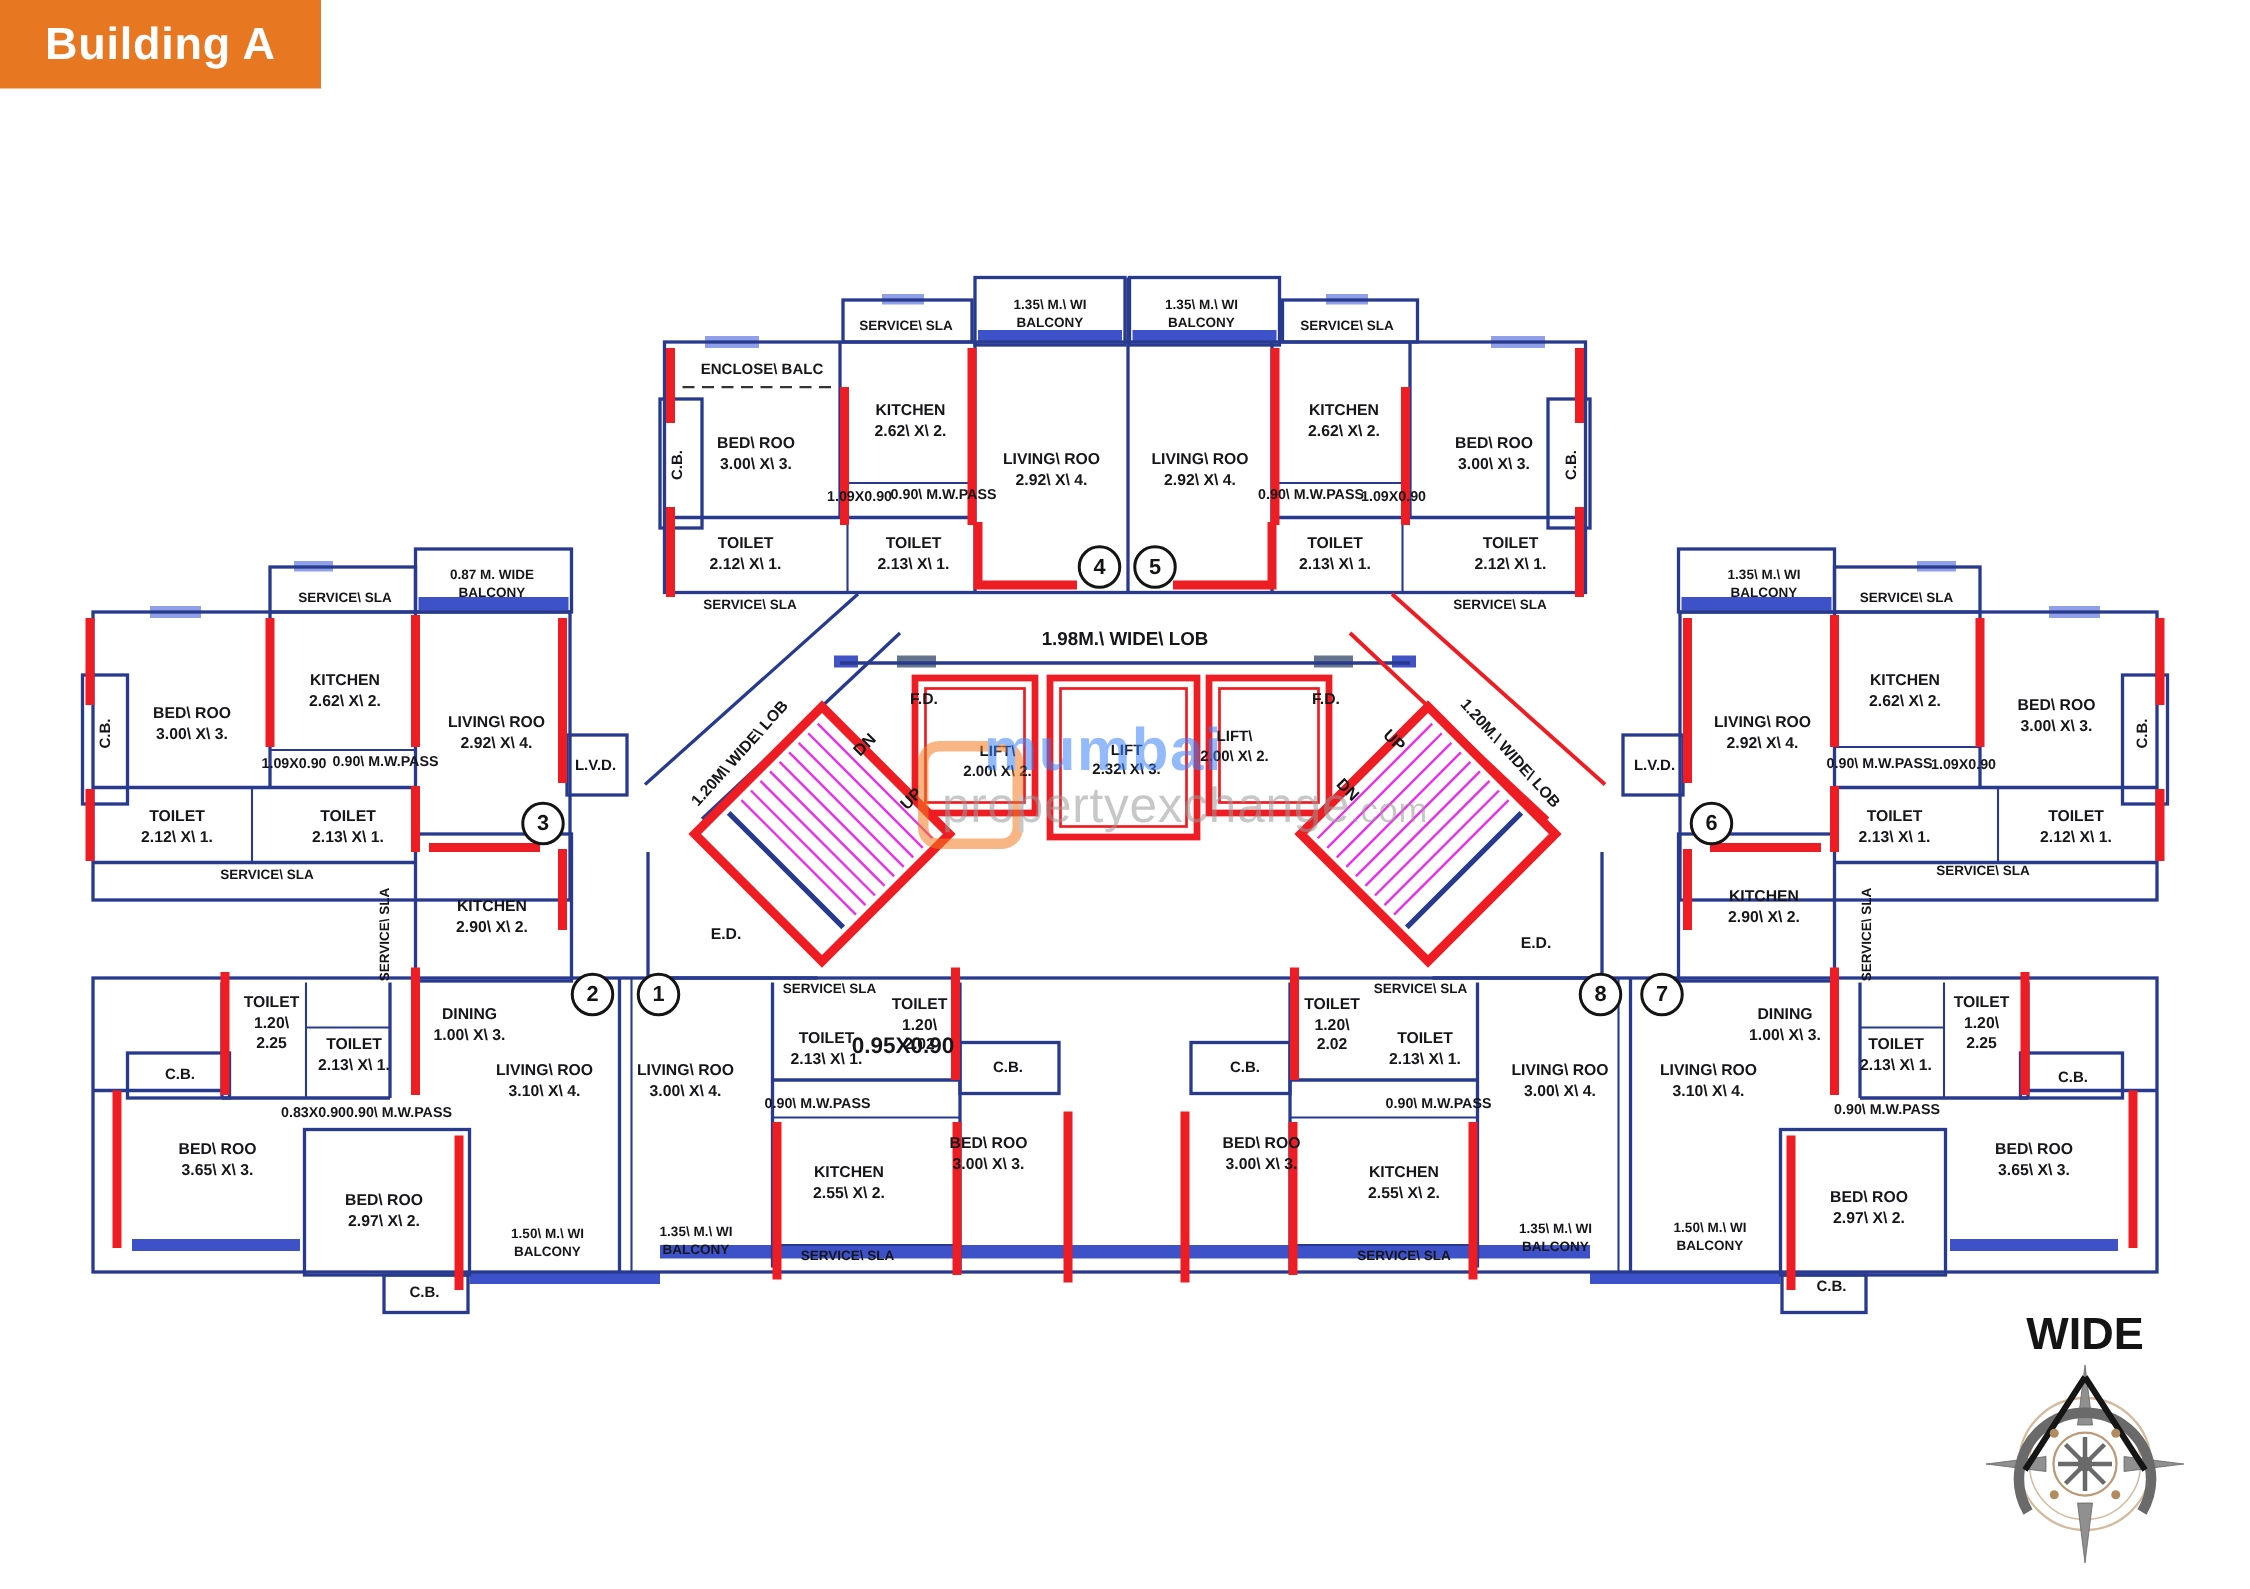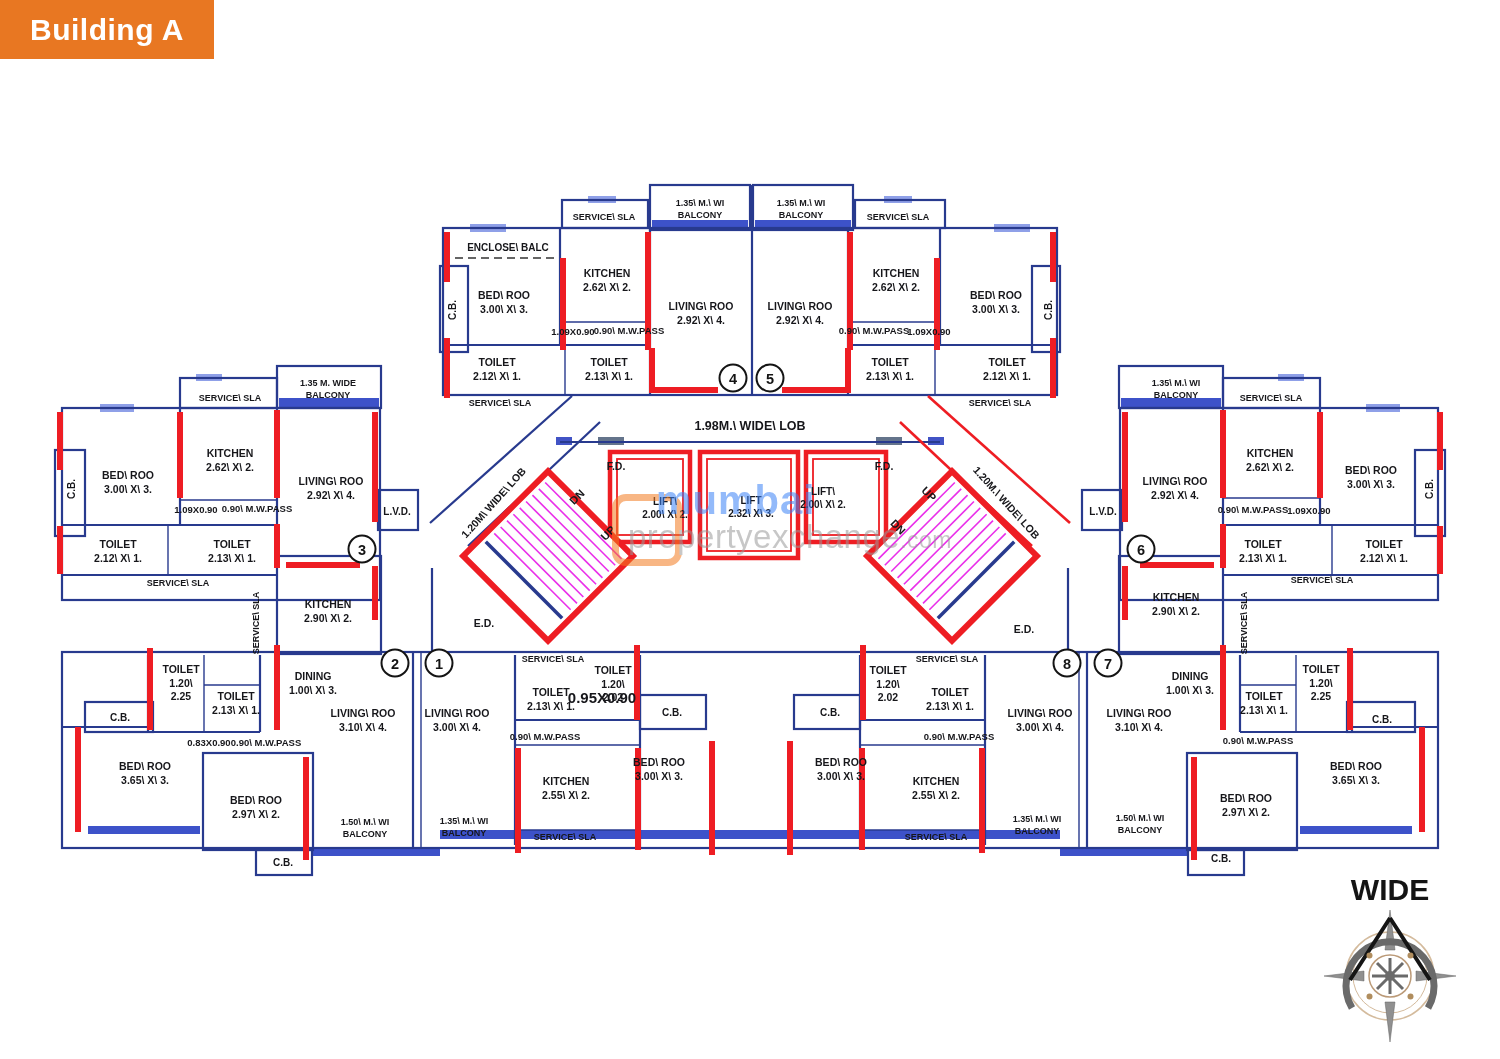--- a/index.html
+++ b/index.html
@@ -295,21 +295,21 @@
 2.00\ X\ 2.</span>
       <span class="plan-label" style="left: 751px; top: 507px; font-size: 10px; transform: translate(-50%, -50%);">LIFT
 2.32\ X\ 3.</span>
       <span class="plan-label" style="left: 823px; top: 498px; font-size: 10px; transform: translate(-50%, -50%);">LIFT\
 2.00\ X\ 2.</span>
       <span class="plan-label" style="left: 494px; top: 503px; font-size: 10.5px; transform: translate(-50%, -50%) rotate(-48deg);">1.20M\ WIDE\ LOB</span>
       <span class="plan-label" style="left: 1006px; top: 503px; font-size: 10.5px; transform: translate(-50%, -50%) rotate(48deg);">1.20M.\ WIDE\ LOB</span>
       <span class="plan-label" style="left: 484px; top: 624px; transform: translate(-50%, -50%);">E.D.</span>
       <span class="plan-label" style="left: 1024px; top: 630px; transform: translate(-50%, -50%);">E.D.</span>
       <span class="plan-label" style="left: 230px; top: 399px; font-size: 9px; transform: translate(-50%, -50%);">SERVICE\ SLA</span>
-      <span class="plan-label" style="left: 328px; top: 390px; font-size: 9px; transform: translate(-50%, -50%);">1.35 M. WIDE
+      <span class="plan-label" style="left: 328px; top: 390px; font-size: 9px; transform: translate(-50%, -50%);">0.87 M. WIDE
 BALCONY</span>
       <span class="plan-label" style="left: 230px; top: 461px; transform: translate(-50%, -50%);">KITCHEN
 2.62\ X\ 2.</span>
       <span class="plan-label" style="left: 128px; top: 483px; transform: translate(-50%, -50%);">BED\ ROO
 3.00\ X\ 3.</span>
       <span class="plan-label" style="left: 331px; top: 489px; transform: translate(-50%, -50%);">LIVING\ ROO
 2.92\ X\ 4.</span>
       <span class="plan-label" style="left: 71px; top: 489px; font-size: 10px; transform: translate(-50%, -50%) rotate(-90deg);">C.B.</span>
       <span class="plan-label" style="left: 196px; top: 510px; font-size: 9.5px; transform: translate(-50%, -50%);">1.09X0.90</span>
       <span class="plan-label" style="left: 257px; top: 509px; font-size: 9.5px; transform: translate(-50%, -50%);">0.90\ M.W.PASS</span>

